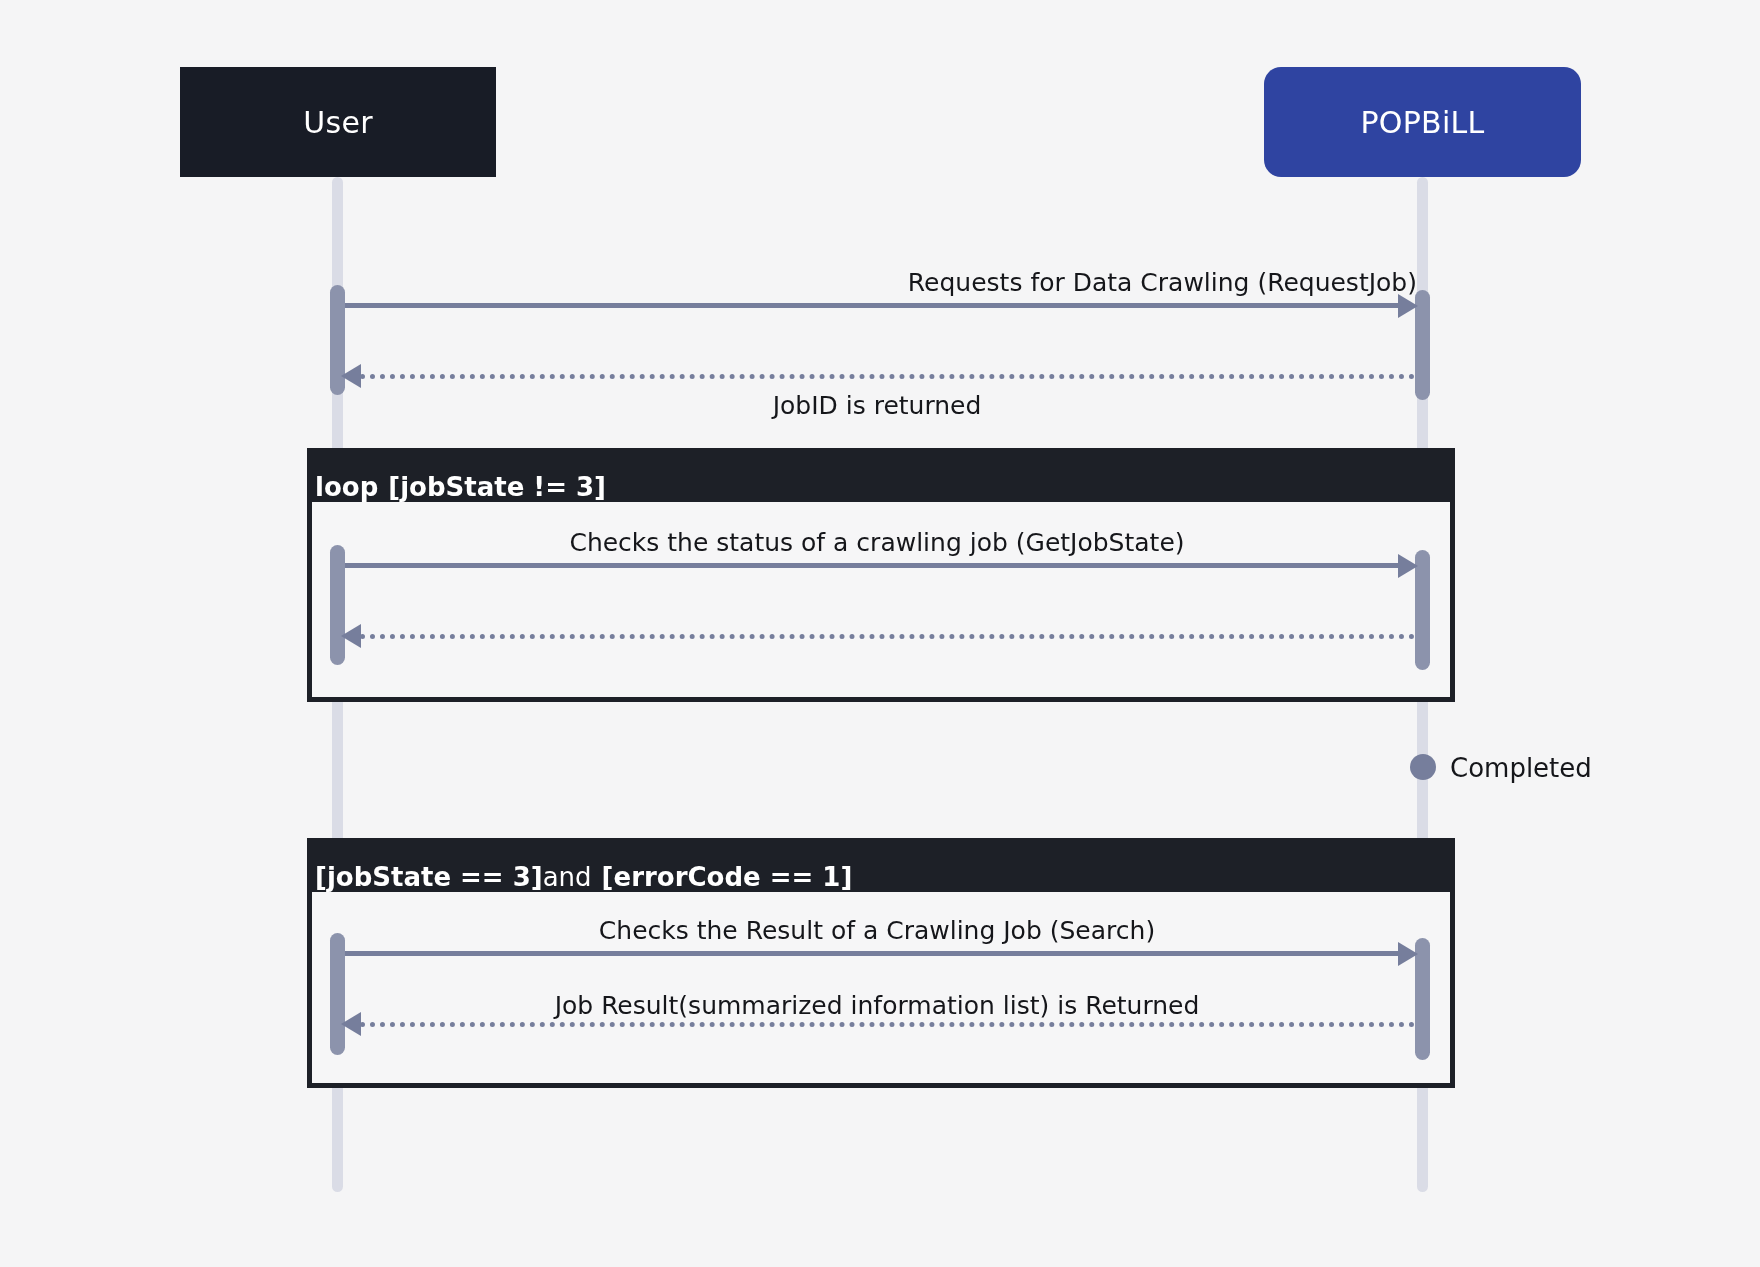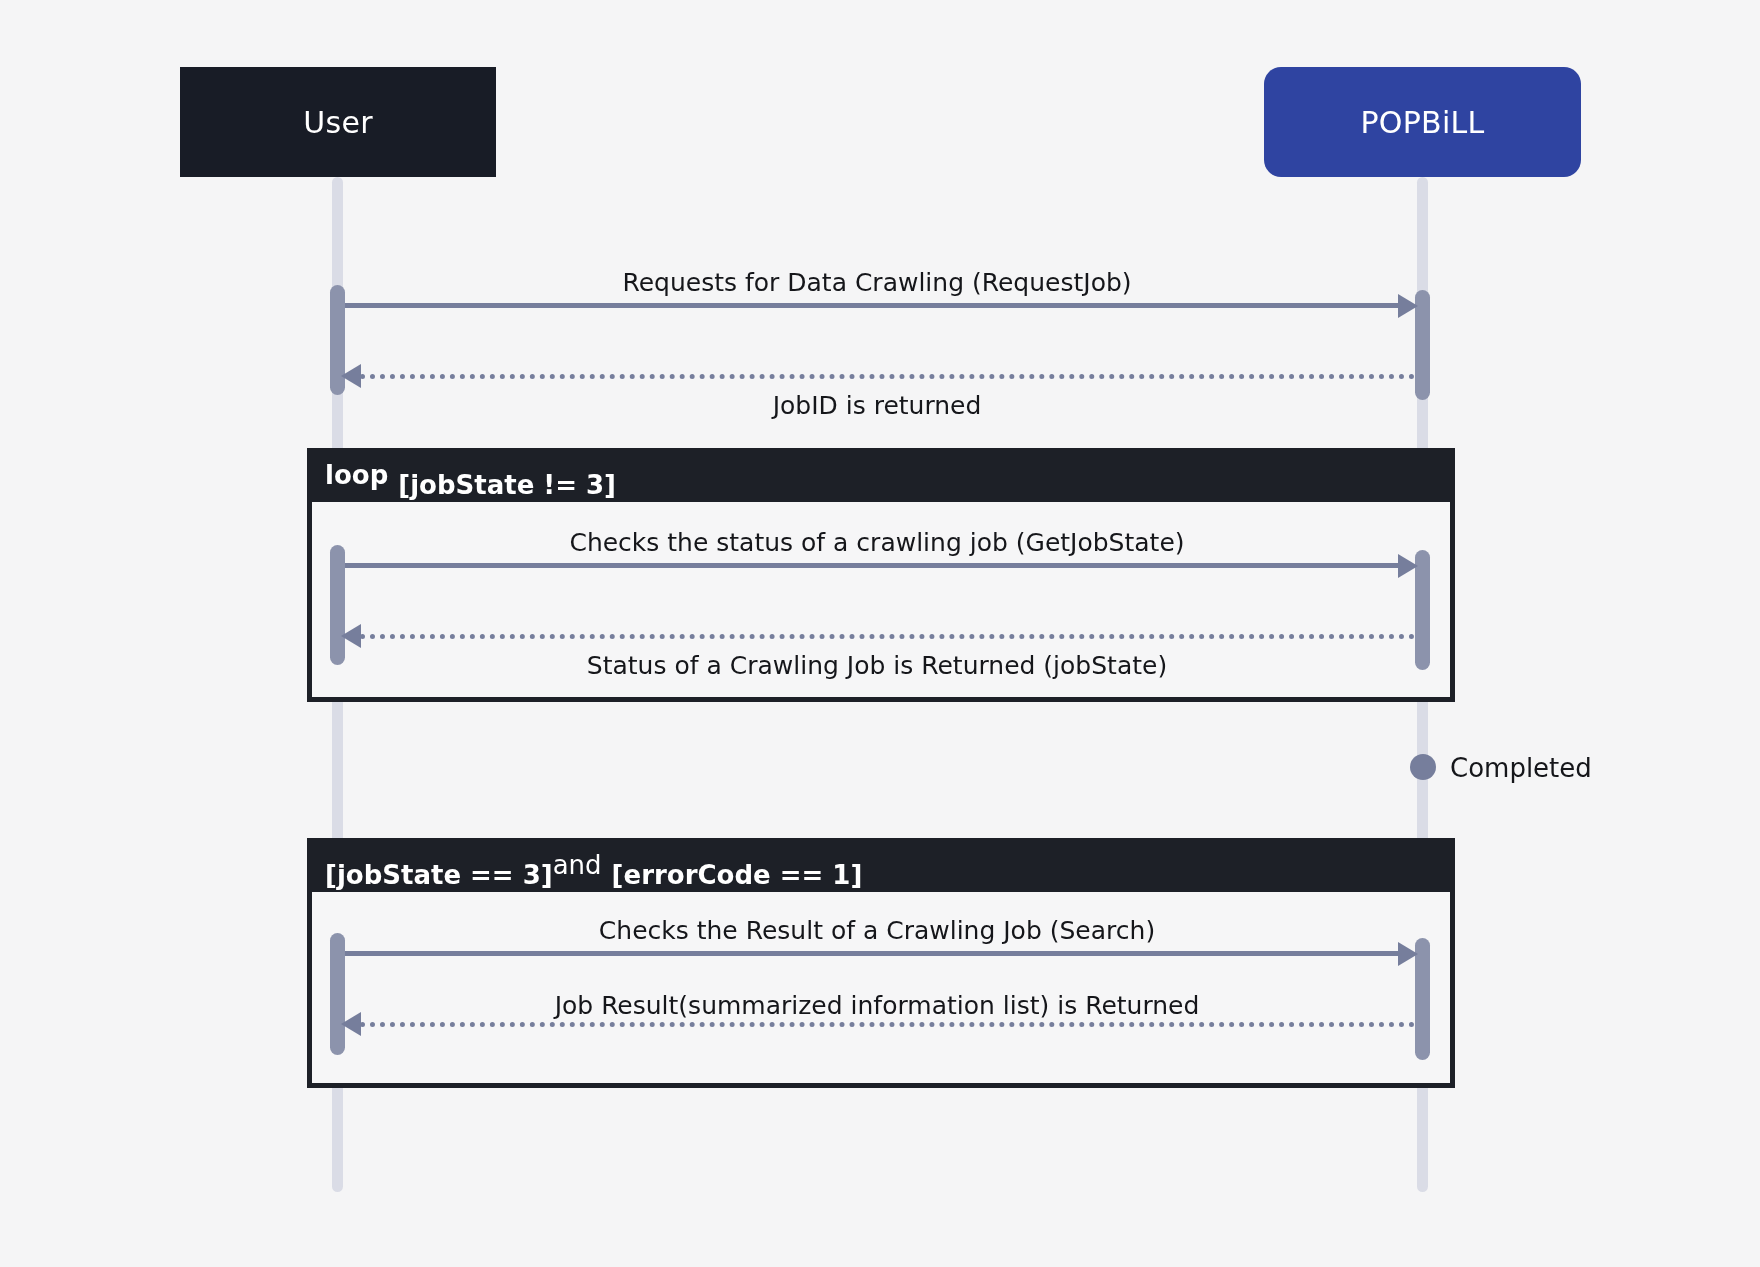--- a/index.html
+++ b/index.html
@@ -63,23 +63,23 @@
     position: absolute;
     border: 5px solid #1d2027;
     background: #f6f6f7;
     box-sizing: border-box;
   }
   .fragment-header {
     position: absolute;
     background: #1d2027;
     color: #ffffff;
     display: flex;
-    align-items: center;
+    align-items: flex-end;
     box-sizing: border-box;
-    padding-left: 18px;
+    padding-left: 8px;
     font-size: 26px;
   }
   .frag-keyword { font-weight: 700; margin-right: 10px; }
   .frag-guard   { font-weight: 700; margin-top: 20px; }
   .frag-conj    { font-weight: 400; margin: 0 10px 0 0; }
 
   
   .msg-label {
     position: absolute;
     font-size: 25px;
@@ -137,21 +137,21 @@
   <div class="actor-box actor-user">
     <span>User</span>
   </div>
   <div class="actor-box actor-popbill">
     <span>POPBiLL</span>
   </div>
 
   <div class="activation" style="left:330px; top:285px; height:110px;"></div>
   <div class="activation" style="left:1415px; top:290px; height:110px;"></div>
 
-  <div class="msg-label" style="left:337px; top:268px; width:1080px;">Requests for Data Crawling (RequestJob)</div>
+  <div class="msg-label" style="left:337px; top:268px; width:1080px;text-align:right;">Requests for Data Crawling (RequestJob)</div>
   <div class="msg-line" style="left:345px; top:303px; width:1065px;"></div>
   <div class="arrow-right" style="left:1398px; top:294px;"></div>
 
   <div class="msg-line-dotted" style="left:360px; top:374px; width:1055px;"></div>
   <div class="arrow-left" style="left:341px; top:364px;"></div>
   <div class="msg-label" style="left:337px; top:391px; width:1080px;">JobID is returned</div>
 
   <div class="fragment" style="left:307px; top:448px; width:1148px; height:254px;"></div>
   <div class="fragment-header" style="left:307px; top:448px; width:1148px; height:54px;">
     <span class="frag-keyword">loop</span>
@@ -160,21 +160,20 @@
 
   <div class="activation" style="left:330px; top:545px; height:120px;"></div>
   <div class="activation" style="left:1415px; top:550px; height:120px;"></div>
 
   <div class="msg-label" style="left:337px; top:528px; width:1080px;">Checks the status of a crawling job (GetJobState)</div>
   <div class="msg-line" style="left:345px; top:563px; width:1065px;"></div>
   <div class="arrow-right" style="left:1398px; top:554px;"></div>
 
   <div class="msg-line-dotted" style="left:360px; top:634px; width:1055px;"></div>
   <div class="arrow-left" style="left:341px; top:624px;"></div>
-  <div class="msg-label" style="left:337px; top:651px; width:1080px;">Status of a Crawling Job is Returned (jobState)</div>
 
   <div class="state-dot" style="left:1410px; top:754px;"></div>
   <div class="state-label" style="left:1450px; top:753px;">Completed</div>
 
   <div class="fragment" style="left:307px; top:838px; width:1148px; height:250px;"></div>
   <div class="fragment-header" style="left:307px; top:838px; width:1148px; height:54px;">
     <span class="frag-guard">[jobState == 3]</span>
     <span class="frag-conj">and</span>
     <span class="frag-guard">[errorCode == 1]</span>
   </div>

